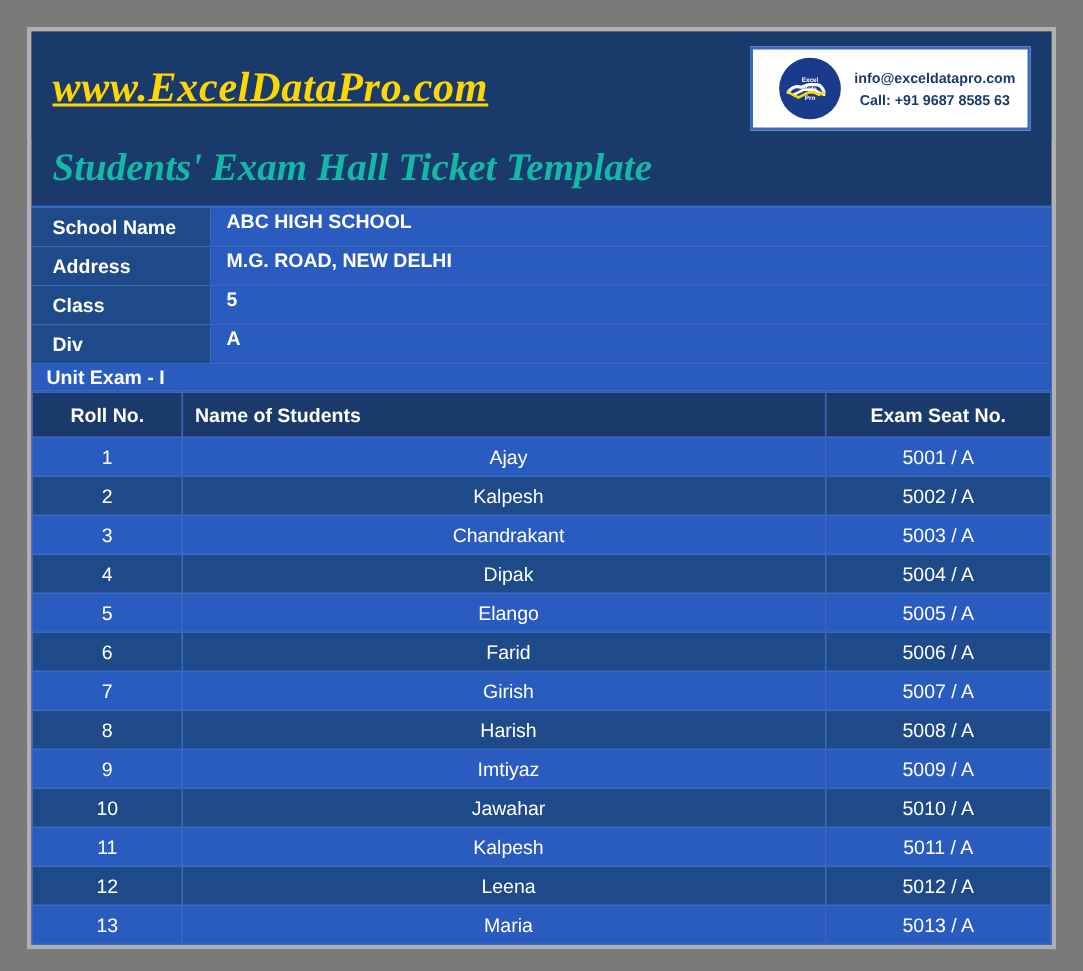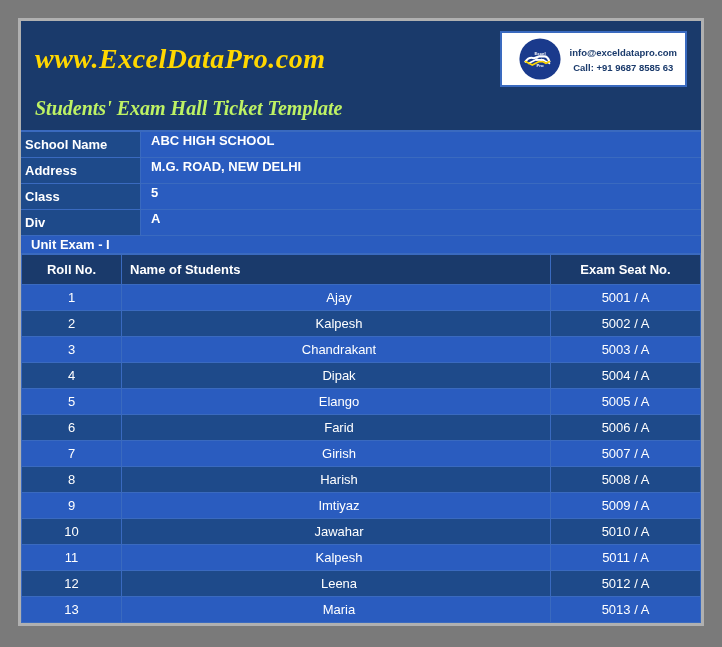--- a/index.html
+++ b/index.html
@@ -29,20 +29,21 @@
       justify-content: space-between;
       padding: 10px 14px 6px 14px;
     }
 
     .site-title {
       font-family: 'Times New Roman', serif;
       font-size: 28px;
       font-style: italic;
       font-weight: bold;
       color: #FFD700;
+      text-decoration: underline;
       letter-spacing: 0.5px;
     }
 
     .logo-box {
       background: white;
       border: 2px solid #3a6abf;
       padding: 4px 8px;
       display: flex;
       align-items: center;
       min-width: 110px;
@@ -64,37 +65,37 @@
 
     .subtitle-row {
       display: flex;
       align-items: center;
       justify-content: space-between;
       padding: 4px 14px 10px 14px;
     }
 
     .subtitle {
       font-family: 'Times New Roman', serif;
-      font-size: 20px;
+      font-size: 26px;
       font-style: italic;
       font-weight: bold;
-      color: #bef264;
+      color: #14b8a6;
     }
 
     .info-row {
       display: flex;
       border-bottom: 1px solid #3a6abf;
     }
 
     .info-label {
       background: #1e4a8a;
       color: white;
       font-weight: bold;
       font-size: 13px;
-      padding: 5px 4px;
+      padding: 5px 14px;
       width: 120px;
       min-width: 120px;
       border-right: 1px solid #3a6abf;
     }
 
     .info-value {
       background: #2a5cbf;
       color: white;
       font-weight: bold;
       font-size: 13px;

